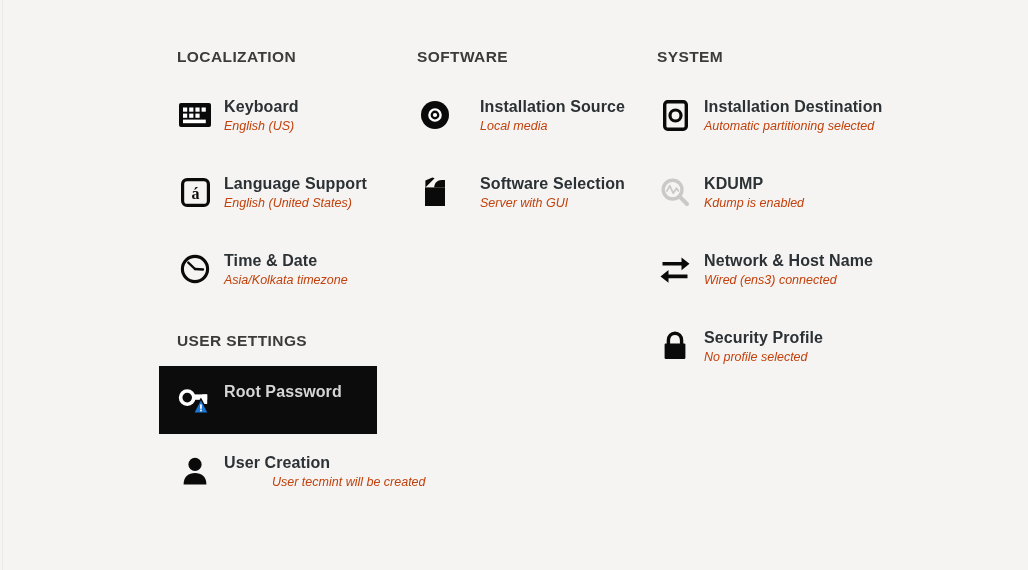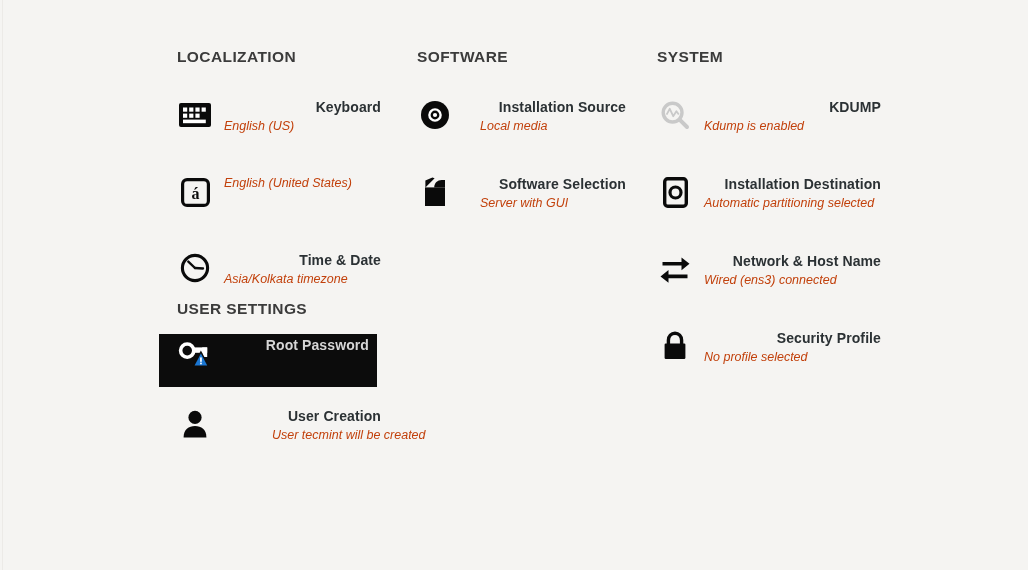--- a/index.html
+++ b/index.html
@@ -80,55 +80,54 @@
     justify-content: center;
   }
   .spoke-icon svg { display: block; }
 
   .spoke-text {
     flex: 1 1 auto;
     padding-top: 1px;
     min-width: 0;
   }
   .spoke-title {
-    font-size: 14px;
+    font-size: 16px;
     font-weight: bold;
     color: #2b3134;
     line-height: 20px;
     white-space: nowrap;
     letter-spacing: 0.1px;
-    text-align: right;
   }
   .spoke-sub {
     font-size: 12.5px;
     font-style: italic;
     color: #c2410c;
     line-height: 17px;
     white-space: nowrap;
     margin-top: 1px;
   }
   .spoke.selected .spoke-title { color: #d6d6d6; }
   .spoke.selected .spoke-sub   { color: #2eb8a4; }
 
   
   .col-localization .spoke { margin-bottom: 22px; }
   .col-software     .spoke { margin-bottom: 22px; gap: 16px; }
   .col-system       .spoke { margin-bottom: 22px; }
 
   .user-settings-block {
     position: absolute;
     left: 159px;
-    top: 300px;
+    top: 332px;
     width: 230px;
   }
   .user-settings-block .section-title { margin-bottom: 16px; }
   .user-settings-block .spoke { margin-bottom: 10px; }
   .user-settings-block .spoke.selected {
     width: 218px;
-    padding-top: 0;
+    padding-top: 15px;
     padding-bottom: 15px;
   }
 </style>
 </head>
 <body>
 
 <div id="root">
   <div class="window-edge"></div>
 
   <div class="columns">
@@ -158,20 +157,21 @@
         </div>
 
         <div class="spoke">
           <span class="spoke-icon">
             <svg width="29" height="29" viewBox="0 0 29 29">
               <rect x="1.6" y="1.6" width="25.8" height="25.8" rx="4.5" fill="none" stroke="#0a0a0a" stroke-width="3.2"></rect>
               <text x="14.5" y="20.5" text-anchor="middle" font-family="'Liberation Serif', serif" font-size="16" font-weight="bold" fill="#0a0a0a">á</text>
             </svg>
           </span>
           <span class="spoke-text">
+            <span class="spoke-title" style="display: block;">Language Support</span>
             <span class="spoke-sub" style="display: block;">English (United States)</span>
           </span>
         </div>
 
         <div class="spoke">
           <span class="spoke-icon">
             <svg width="30" height="30" viewBox="0 0 30 30">
               <circle cx="15" cy="15" r="12.6" fill="none" stroke="#0a0a0a" stroke-width="3.1"></circle>
               <path d="M15 15 L8.3 8.6" stroke="#0a0a0a" stroke-width="2.4" stroke-linecap="round"></path>
               <path d="M15 15 L23 15.5" stroke="#0a0a0a" stroke-width="2.4" stroke-linecap="round"></path>
@@ -220,42 +220,42 @@
 
       </div>
     </div>
 
     <div class="column col-system">
       <div class="section-title">SYSTEM</div>
       <div class="spoke-list">
 
         <div class="spoke">
           <span class="spoke-icon">
+            <svg width="25" height="31" viewBox="0 0 25 31">
+              <rect x="1.7" y="1.7" width="21.6" height="27.6" rx="3" fill="none" stroke="#0a0a0a" stroke-width="3.4"></rect>
+              <circle cx="12.5" cy="15.5" r="5.5" fill="none" stroke="#0a0a0a" stroke-width="3.2"></circle>
+            </svg>
+          </span>
+          <span class="spoke-text">
+            <span class="spoke-title" style="display: block;">Installation Destination</span>
+            <span class="spoke-sub" style="display: block;">Automatic partitioning selected</span>
+          </span>
+        </div>
+
+        <div class="spoke">
+          <span class="spoke-icon">
             <svg width="30" height="30" viewBox="0 0 30 30">
               <circle cx="12.6" cy="12.6" r="9.4" fill="none" stroke="#c9c9c9" stroke-width="3.4"></circle>
               <path d="M19.6 19.6 L27 27" stroke="#c9c9c9" stroke-width="4" stroke-linecap="round"></path>
               <path d="M6.6 14.6 L9.8 8.8 L13.2 16.2 L16.4 11.2 L18.8 14.6" fill="none" stroke="#c9c9c9" stroke-width="1.8" stroke-linejoin="round"></path>
             </svg>
           </span>
           <span class="spoke-text">
             <span class="spoke-title" style="display: block;">KDUMP</span>
             <span class="spoke-sub" style="display: block;">Kdump is enabled</span>
-          </span>
-        </div>
-
-        <div class="spoke">
-          <span class="spoke-icon">
-            <svg width="25" height="31" viewBox="0 0 25 31">
-              <rect x="1.7" y="1.7" width="21.6" height="27.6" rx="3" fill="none" stroke="#0a0a0a" stroke-width="3.4"></rect>
-              <circle cx="12.5" cy="15.5" r="5.5" fill="none" stroke="#0a0a0a" stroke-width="3.2"></circle>
-            </svg>
-          </span>
-          <span class="spoke-text">
-            <span class="spoke-title" style="display: block;">Installation Destination</span>
-            <span class="spoke-sub" style="display: block;">Automatic partitioning selected</span>
           </span>
         </div>
 
         <div class="spoke">
           <span class="spoke-icon">
             <svg width="32" height="30" viewBox="0 0 32 30">
               <path d="M3.5 11.6 L22.5 11.6 L22.5 7.0 L30.5 13.4 L22.5 19.8 L22.5 15.2 L3.5 15.2 Z" fill="#0a0a0a" transform="translate(0,-3.6)"></path>
               <path d="M28.5 18.4 L9.5 18.4 L9.5 13.8 L1.5 20.2 L9.5 26.6 L9.5 22.0 L28.5 22.0 Z" fill="#0a0a0a" transform="translate(0,2.2)"></path>
             </svg>
           </span>

